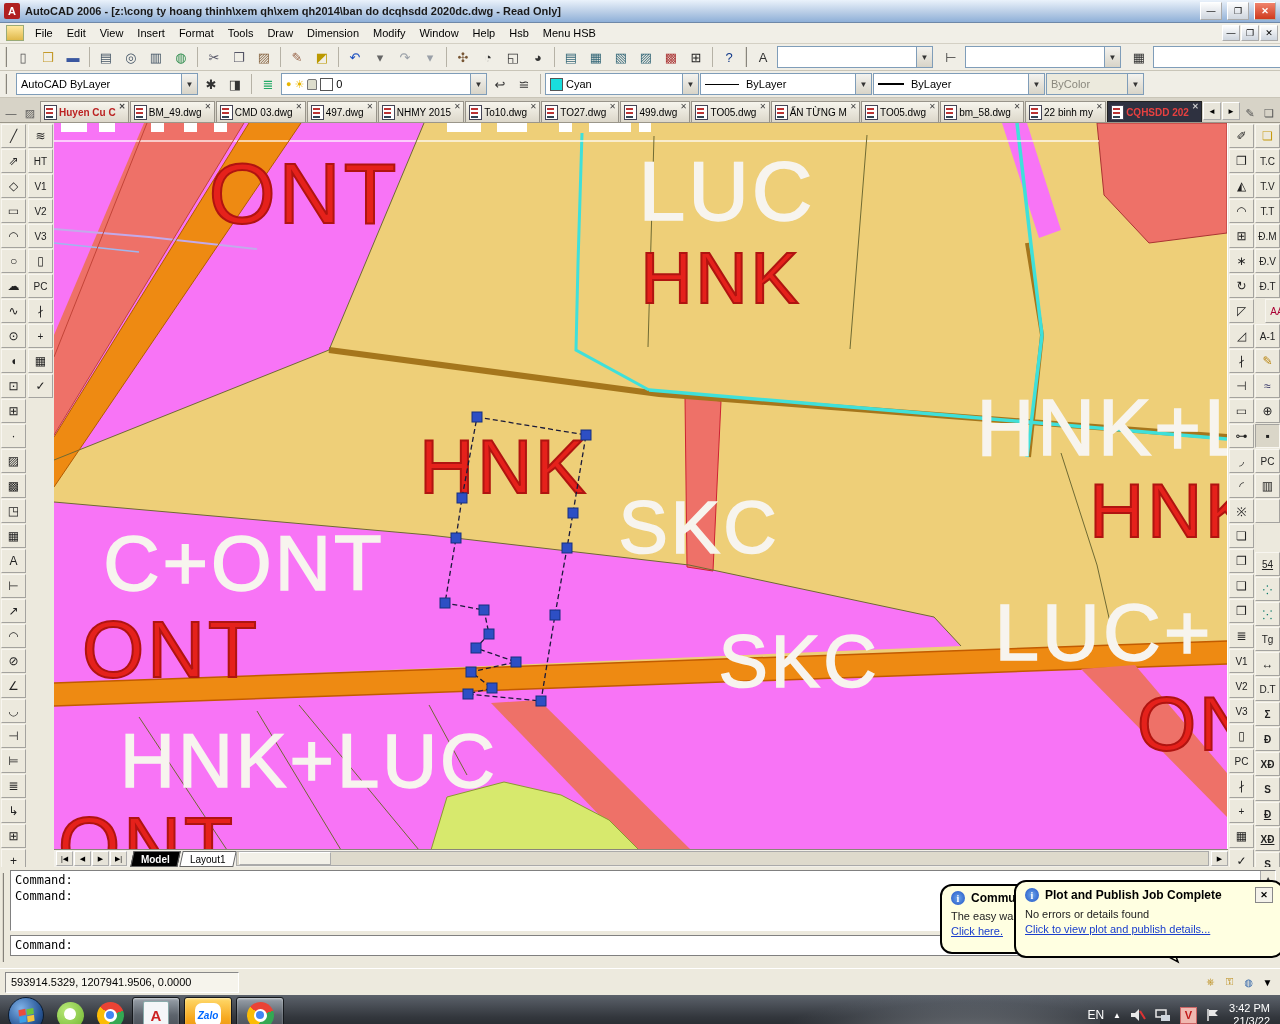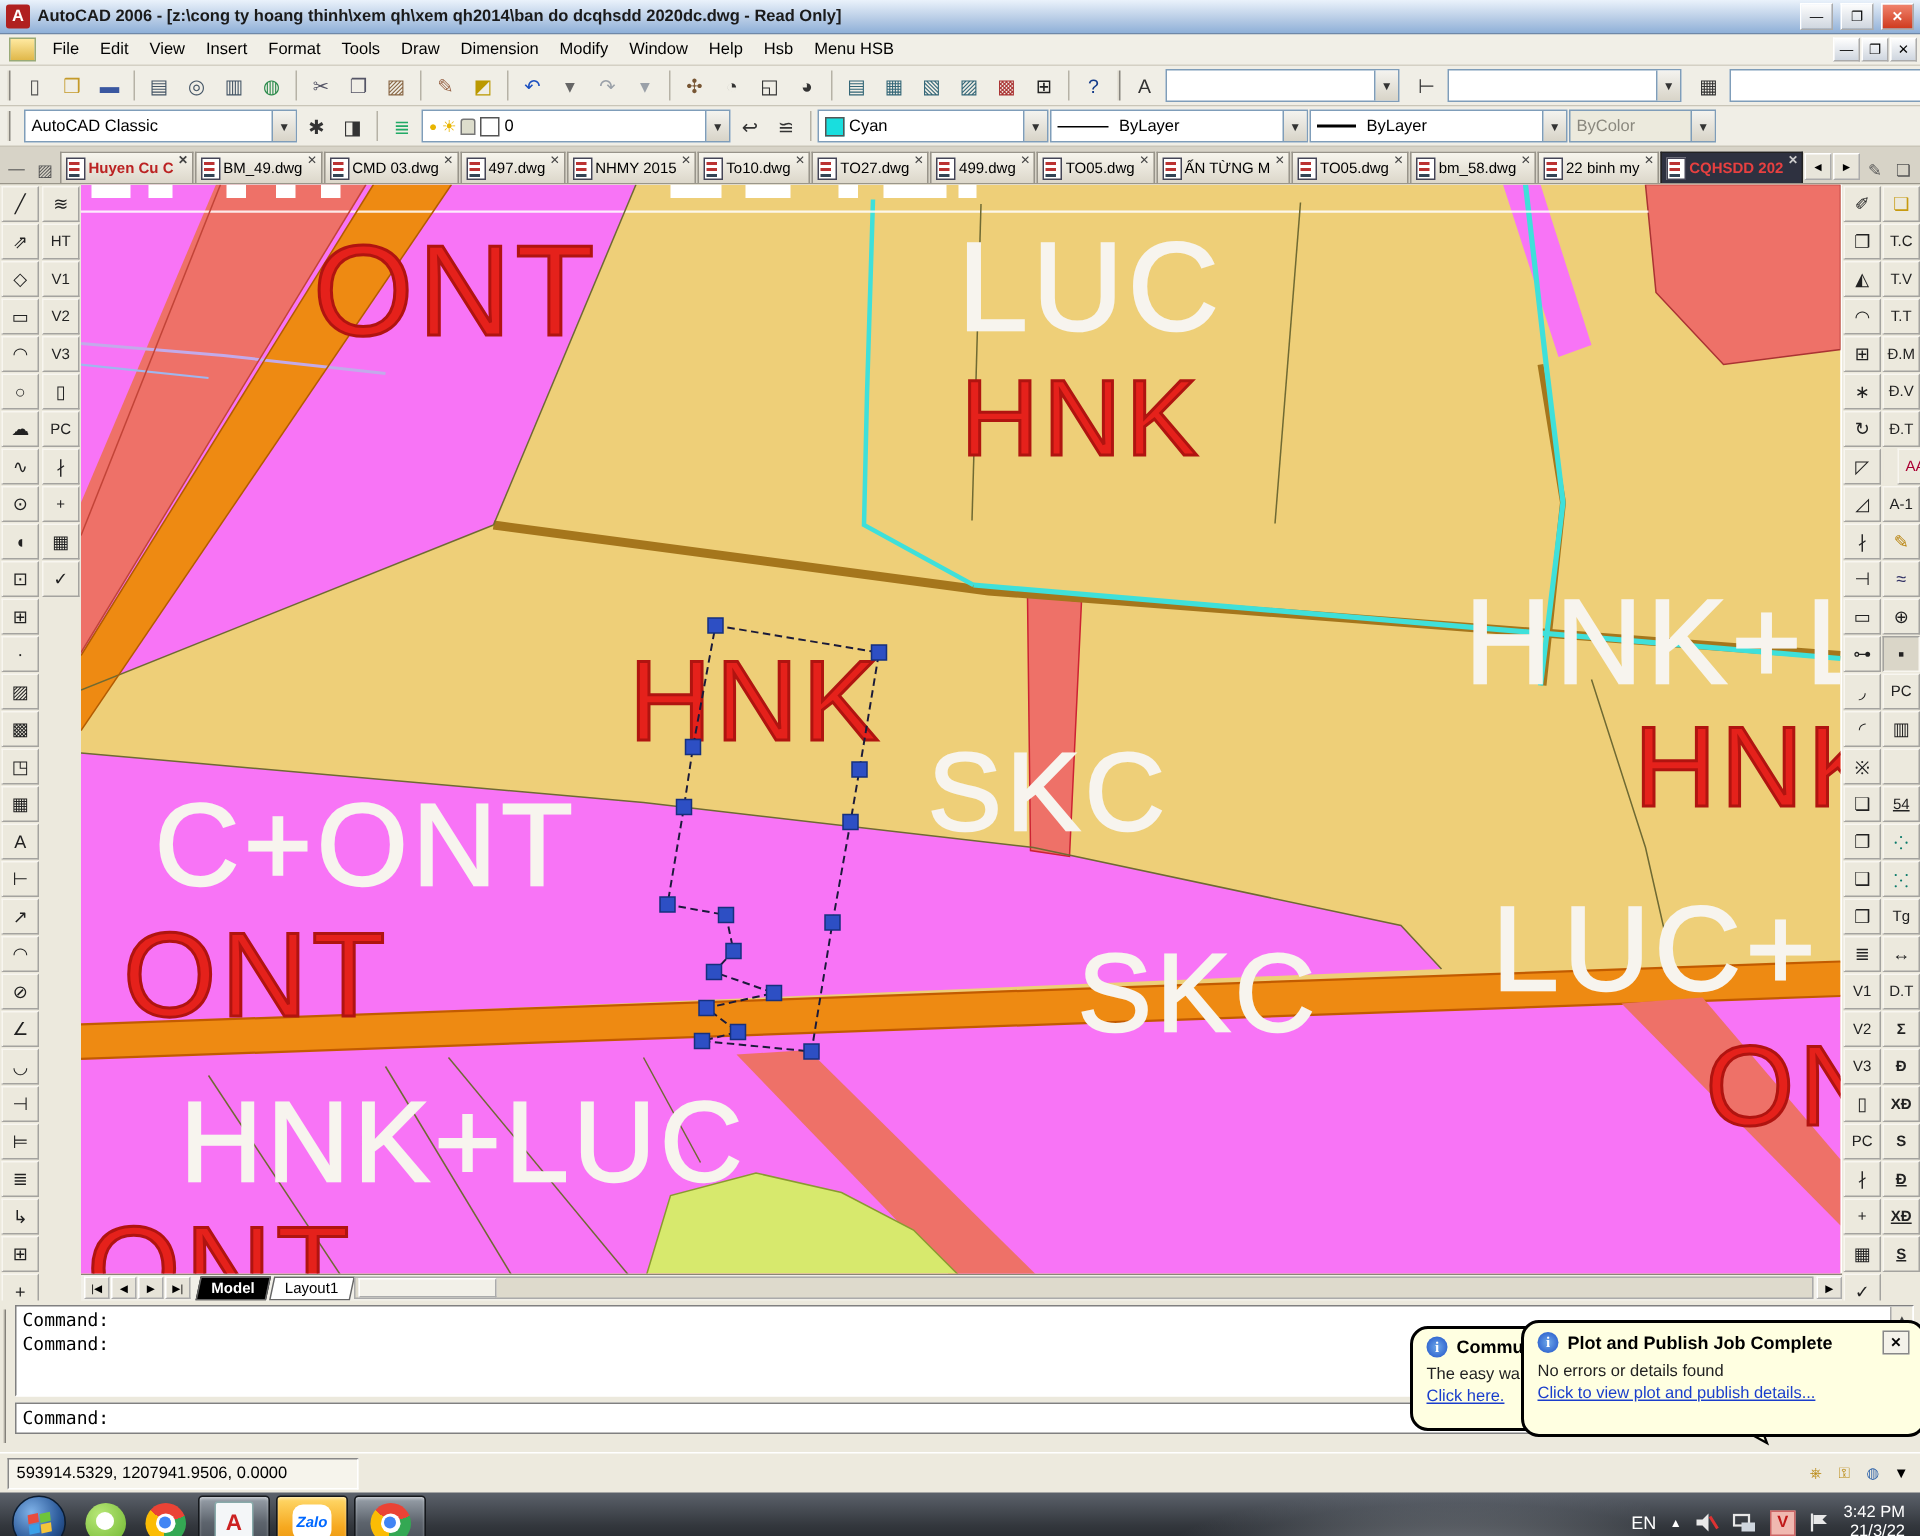--- a/index.html
+++ b/index.html
@@ -239,21 +239,21 @@
           <div class="combo" style="width: 150px;">
             <span></span>
           </div>
         </div>
       </div>
   </div>
 
   <div class="tb">
     <div class="grip"></div>
     <div class="combo" style="width:176px">
-      <span>AutoCAD Classic</span>
+      <span>AutoCAD ByLayer</span>
       <span class="drop">▼</span>
     </div>
     <div id="wsicons" style="display:flex">
         <div class="tbtn">✱</div>
         <div class="tbtn">◨</div>
       </div>
     <div class="sep"></div>
     <div class="tbtn" style="color:#2a6">≣</div>
     <div class="combo" style="width:200px">
       <span style="color:#e8b500;font-size:9px">●</span>
@@ -592,21 +592,21 @@
         <div class="vbtn textbtn">Đ.T</div>
         <div class="vbtn textbtn" style="color: rgb(170, 0, 51); margin-left: 19px;">AA</div>
         <div class="vbtn textbtn">A-1</div>
         <div class="vbtn" style="color: rgb(184, 130, 10);">✎</div>
         <div class="vbtn" style="color: rgb(51, 51, 102);">≈</div>
         <div class="vbtn">⊕</div>
         <div class="vbtn pressed">▪</div>
         <div class="vbtn textbtn">PC</div>
         <div class="vbtn">▥</div>
         <div class="vbtn"></div>
-        <div class="vbtn textbtn" style="text-decoration: underline;">54</div>
+        <div class="vbtn textbtn" style="text-decoration: underline; margin-top: 28px;">54</div>
         <div class="vbtn" style="color: rgb(10, 122, 106);">⁘</div>
         <div class="vbtn" style="color: rgb(10, 122, 106);">⁙</div>
         <div class="vbtn textbtn">Tg</div>
         <div class="vbtn">↔</div>
         <div class="vbtn textbtn">D.T</div>
         <div class="vbtn textbtn" style="font-weight: bold;">Σ</div>
         <div class="vbtn textbtn" style="font-weight: bold;">Đ</div>
         <div class="vbtn textbtn" style="font-weight: bold;">XĐ</div>
         <div class="vbtn textbtn" style="font-weight: bold;">S</div>
         <div class="vbtn textbtn" style="text-decoration: underline; font-weight: bold;">Đ</div>

